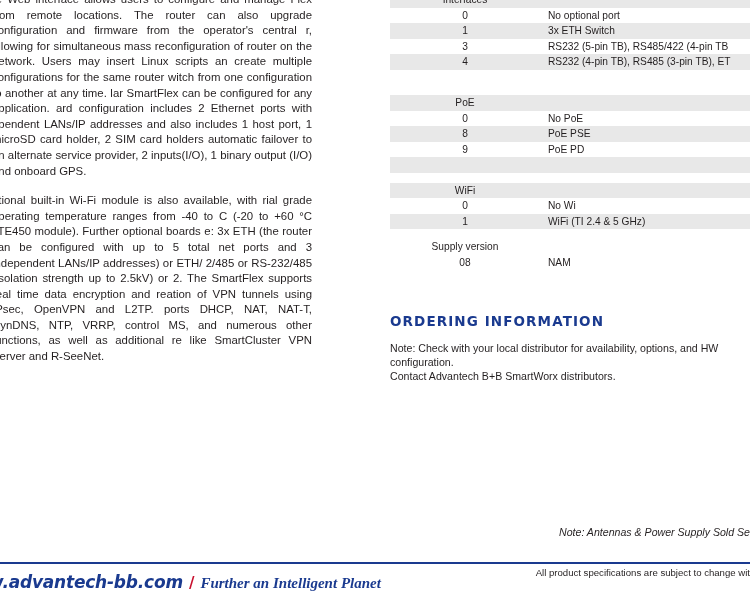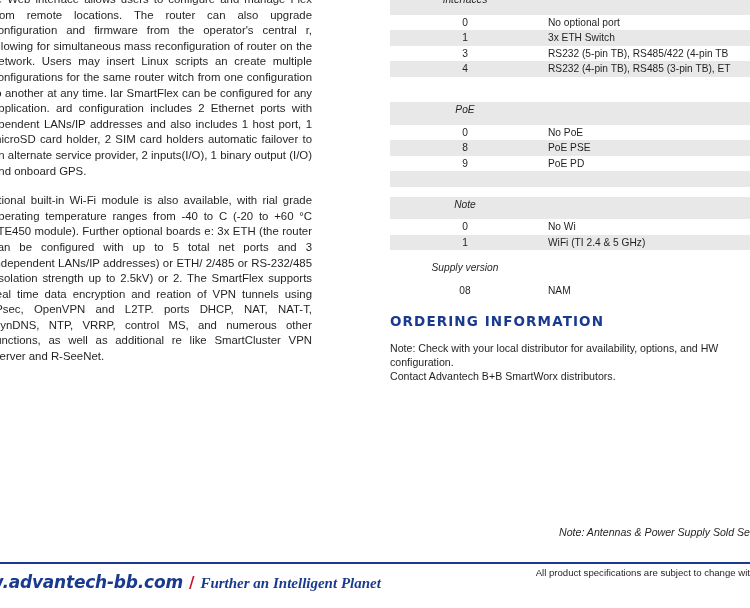--- a/index.html
+++ b/index.html
@@ -56,22 +56,21 @@
     width: 150px;
     text-align: center;
     white-space: nowrap;
   }
   .col-desc {
     padding-left: 8px !important;
     white-space: nowrap;
   }
   .group-head td {
     text-align: center;
-    padding-bottom: 8px;
-    font-style: italic;
+    padding-bottom: 1px;
   }
   .group-head .col-code {
     font-weight: normal;
   }
   .band-grey {
     background: #e8e8e8;
   }
   .band-white {
     background: #ffffff;
   }
@@ -233,21 +232,21 @@
       </tr>
       <tr class="spacer-row">
           <td colspan="2"></td>
         </tr>
     </tbody>
   </table>
 
   <table class="opt-table tbl-block">
     <tbody>
       <tr class="group-head band-grey">
-        <td class="col-code">Note</td>
+        <td class="col-code">WiFi</td>
         <td class="col-desc"></td>
       </tr>
       <tr class="band-white">
         <td class="col-code">0</td>
         <td class="col-desc">No Wi</td>
       </tr>
       <tr class="band-grey">
         <td class="col-code">1</td>
         <td class="col-desc">WiFi (TI 2.4 &amp; 5 GHz)</td>
       </tr>

